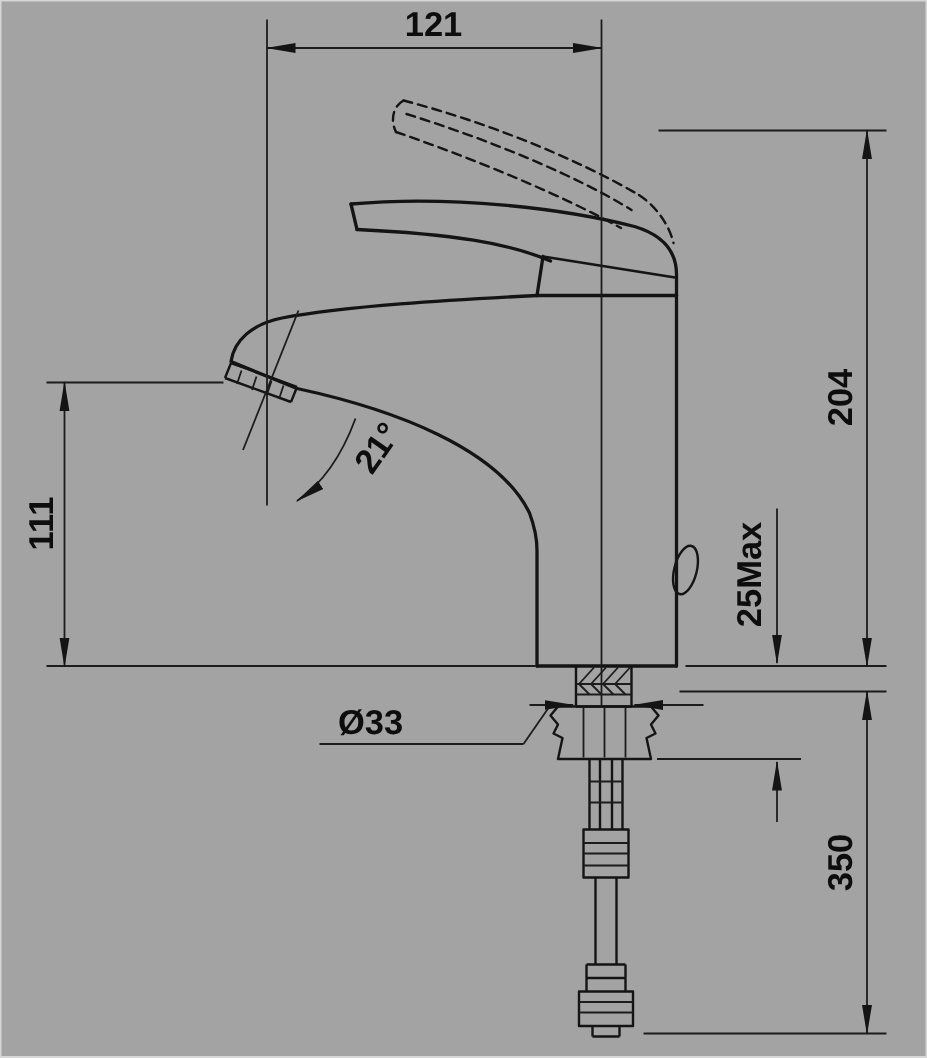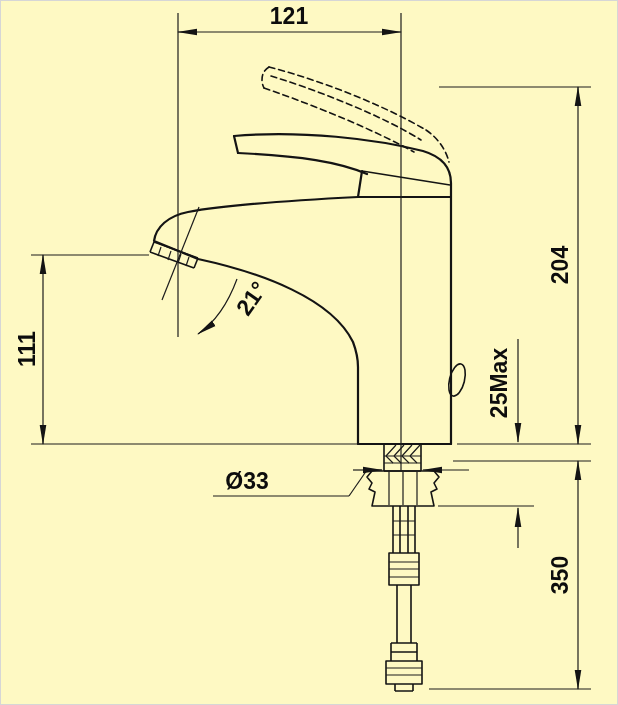--- a/index.html
+++ b/index.html
@@ -1,17 +1,17 @@
 <!DOCTYPE html>
 <html><head>
 <meta charset="utf-8">
 <style>
   html,body{margin:0;padding:0;background:#ffffff;}
   .stage{
-    width:618px;height:705px;position:relative;background:#fef9c3;
+    width:618px;height:705px;position:relative;background:#a3a3a3;
     border:1px solid #d6d6d6;box-sizing:border-box;overflow:hidden;
     font-family:"Liberation Sans", sans-serif;
   }
   svg{display:block;}
   .o{stroke:#141414;stroke-width:2.2;fill:none;stroke-linecap:round;stroke-linejoin:round;}
   .m{stroke:#141414;stroke-width:1.6;fill:none;stroke-linejoin:round;}
   .t{stroke:#1c1c1c;stroke-width:1.2;fill:none;}
   .d{stroke:#141414;stroke-width:1.6;fill:none;stroke-dasharray:6 4;stroke-linecap:round;}
   .dim{font:bold 23px "Liberation Sans", sans-serif;fill:#0d0d0d;}
 </style>

